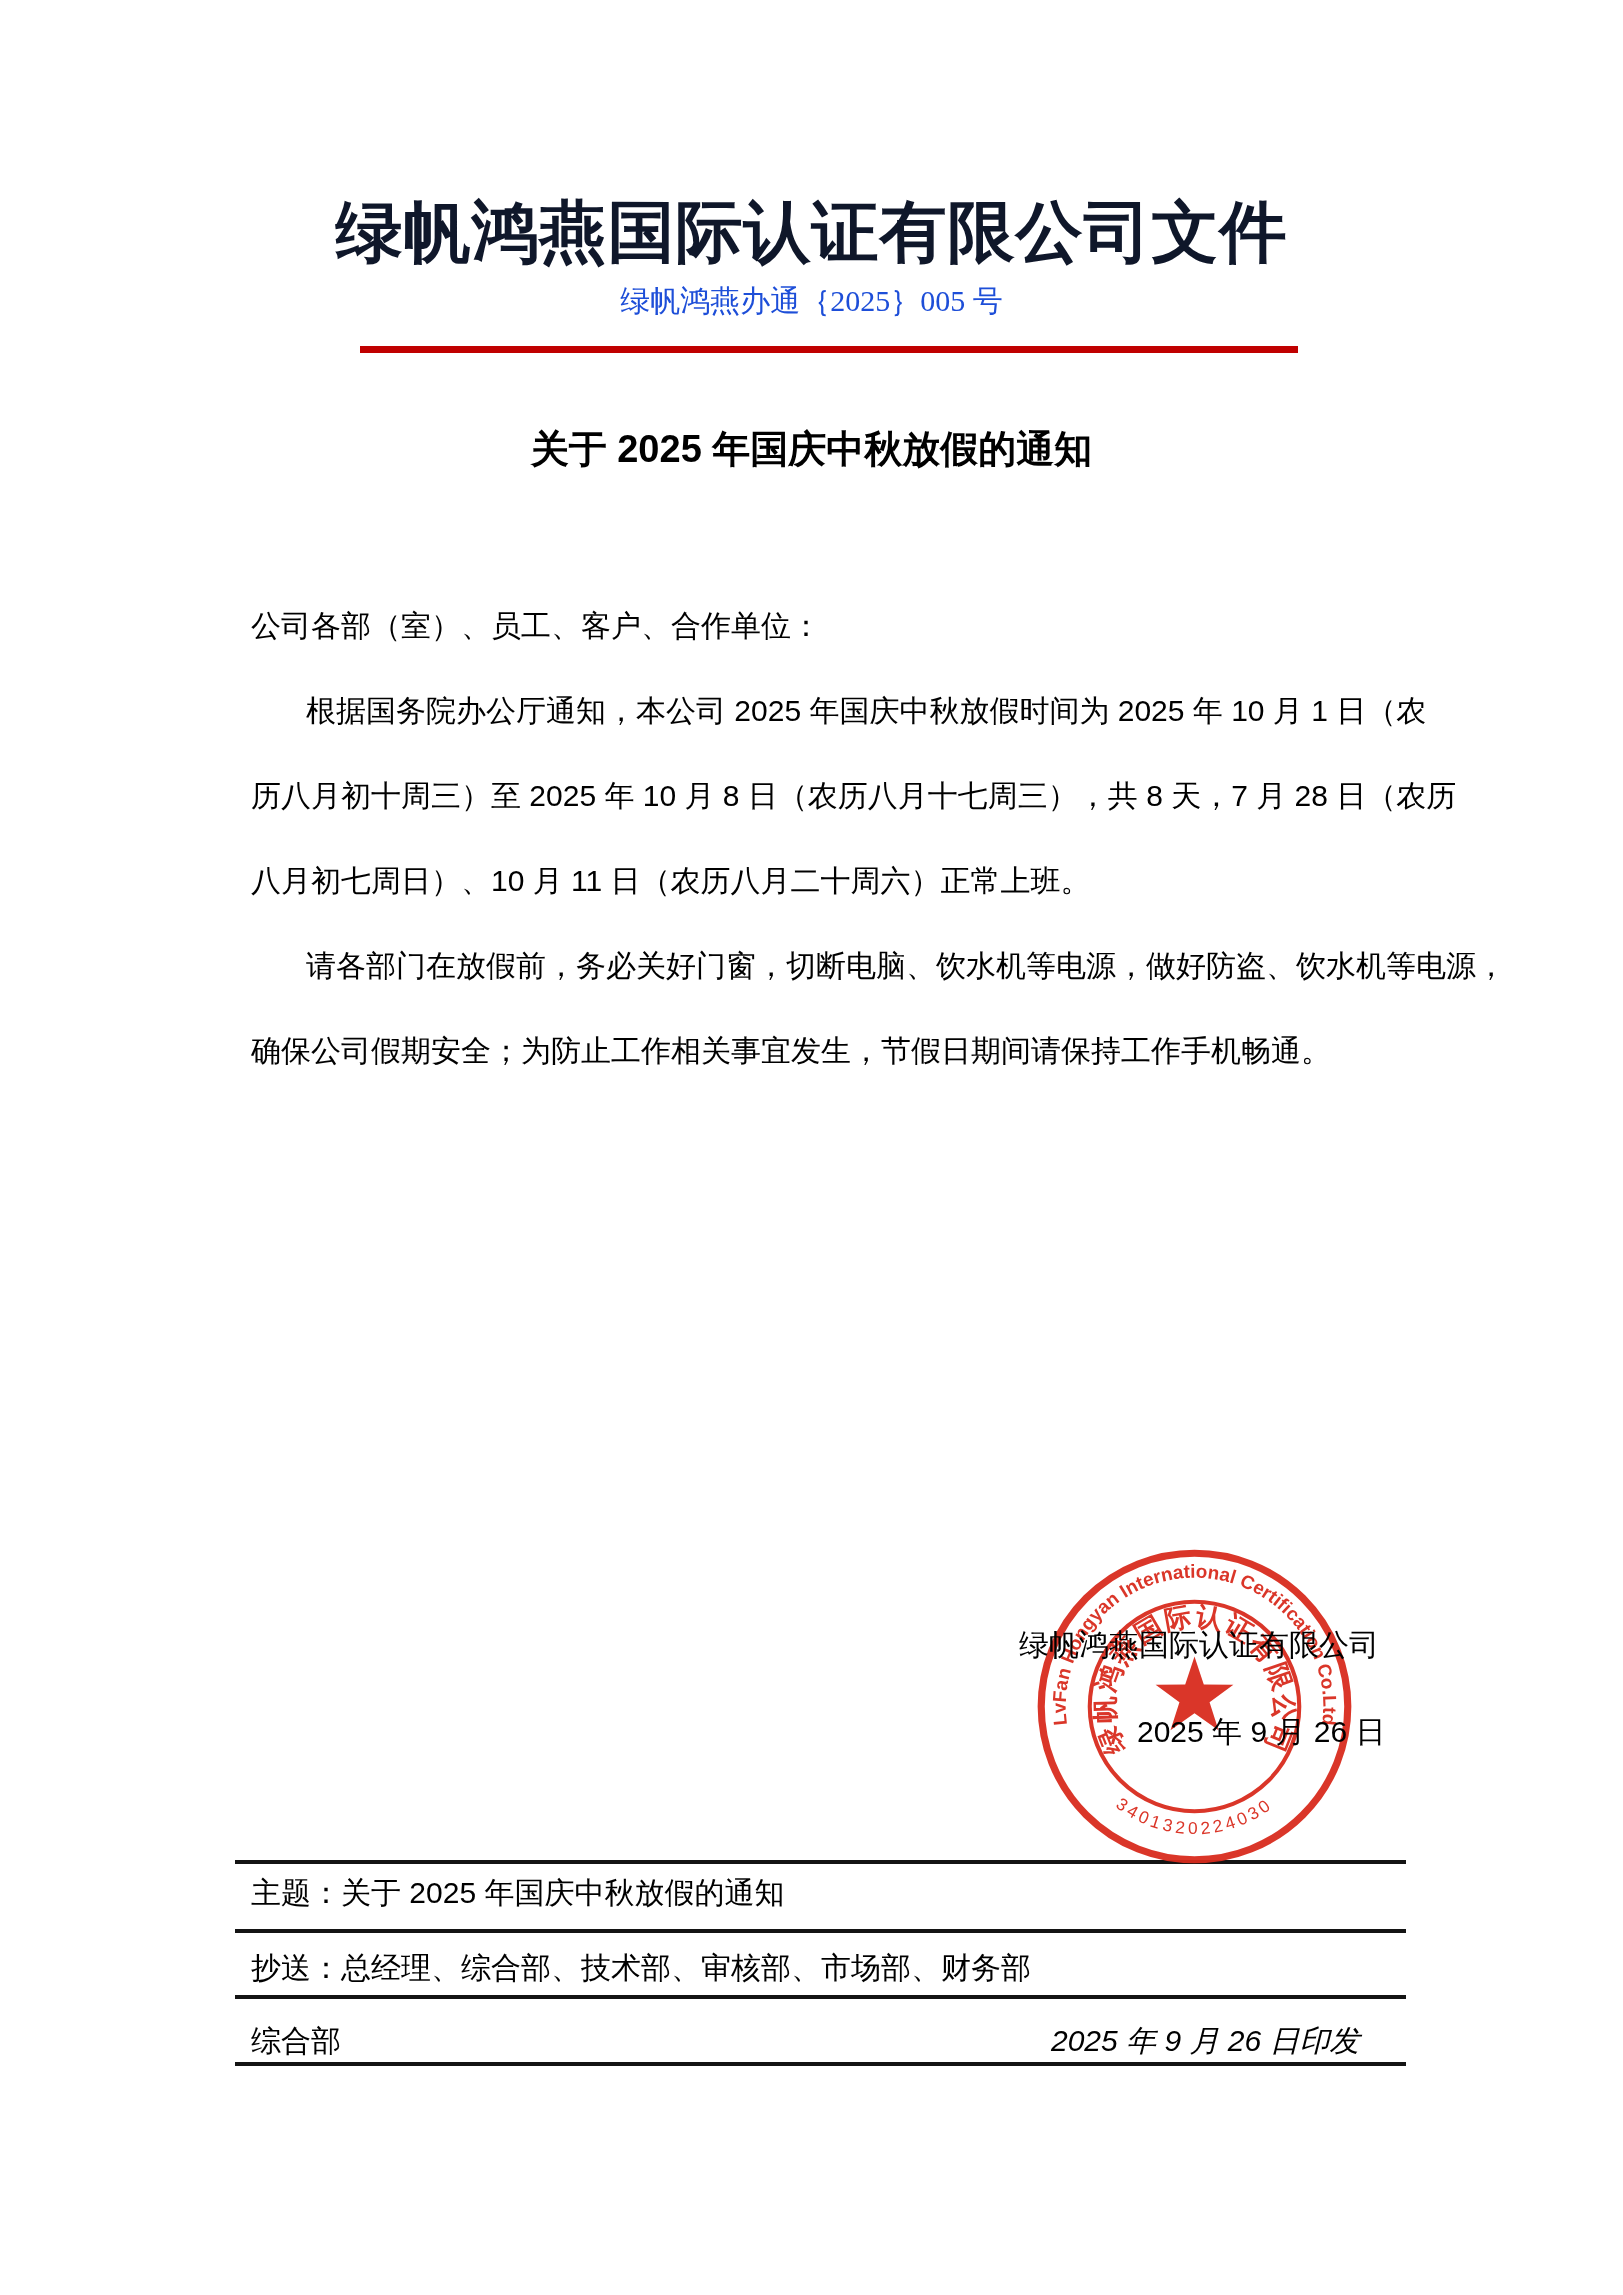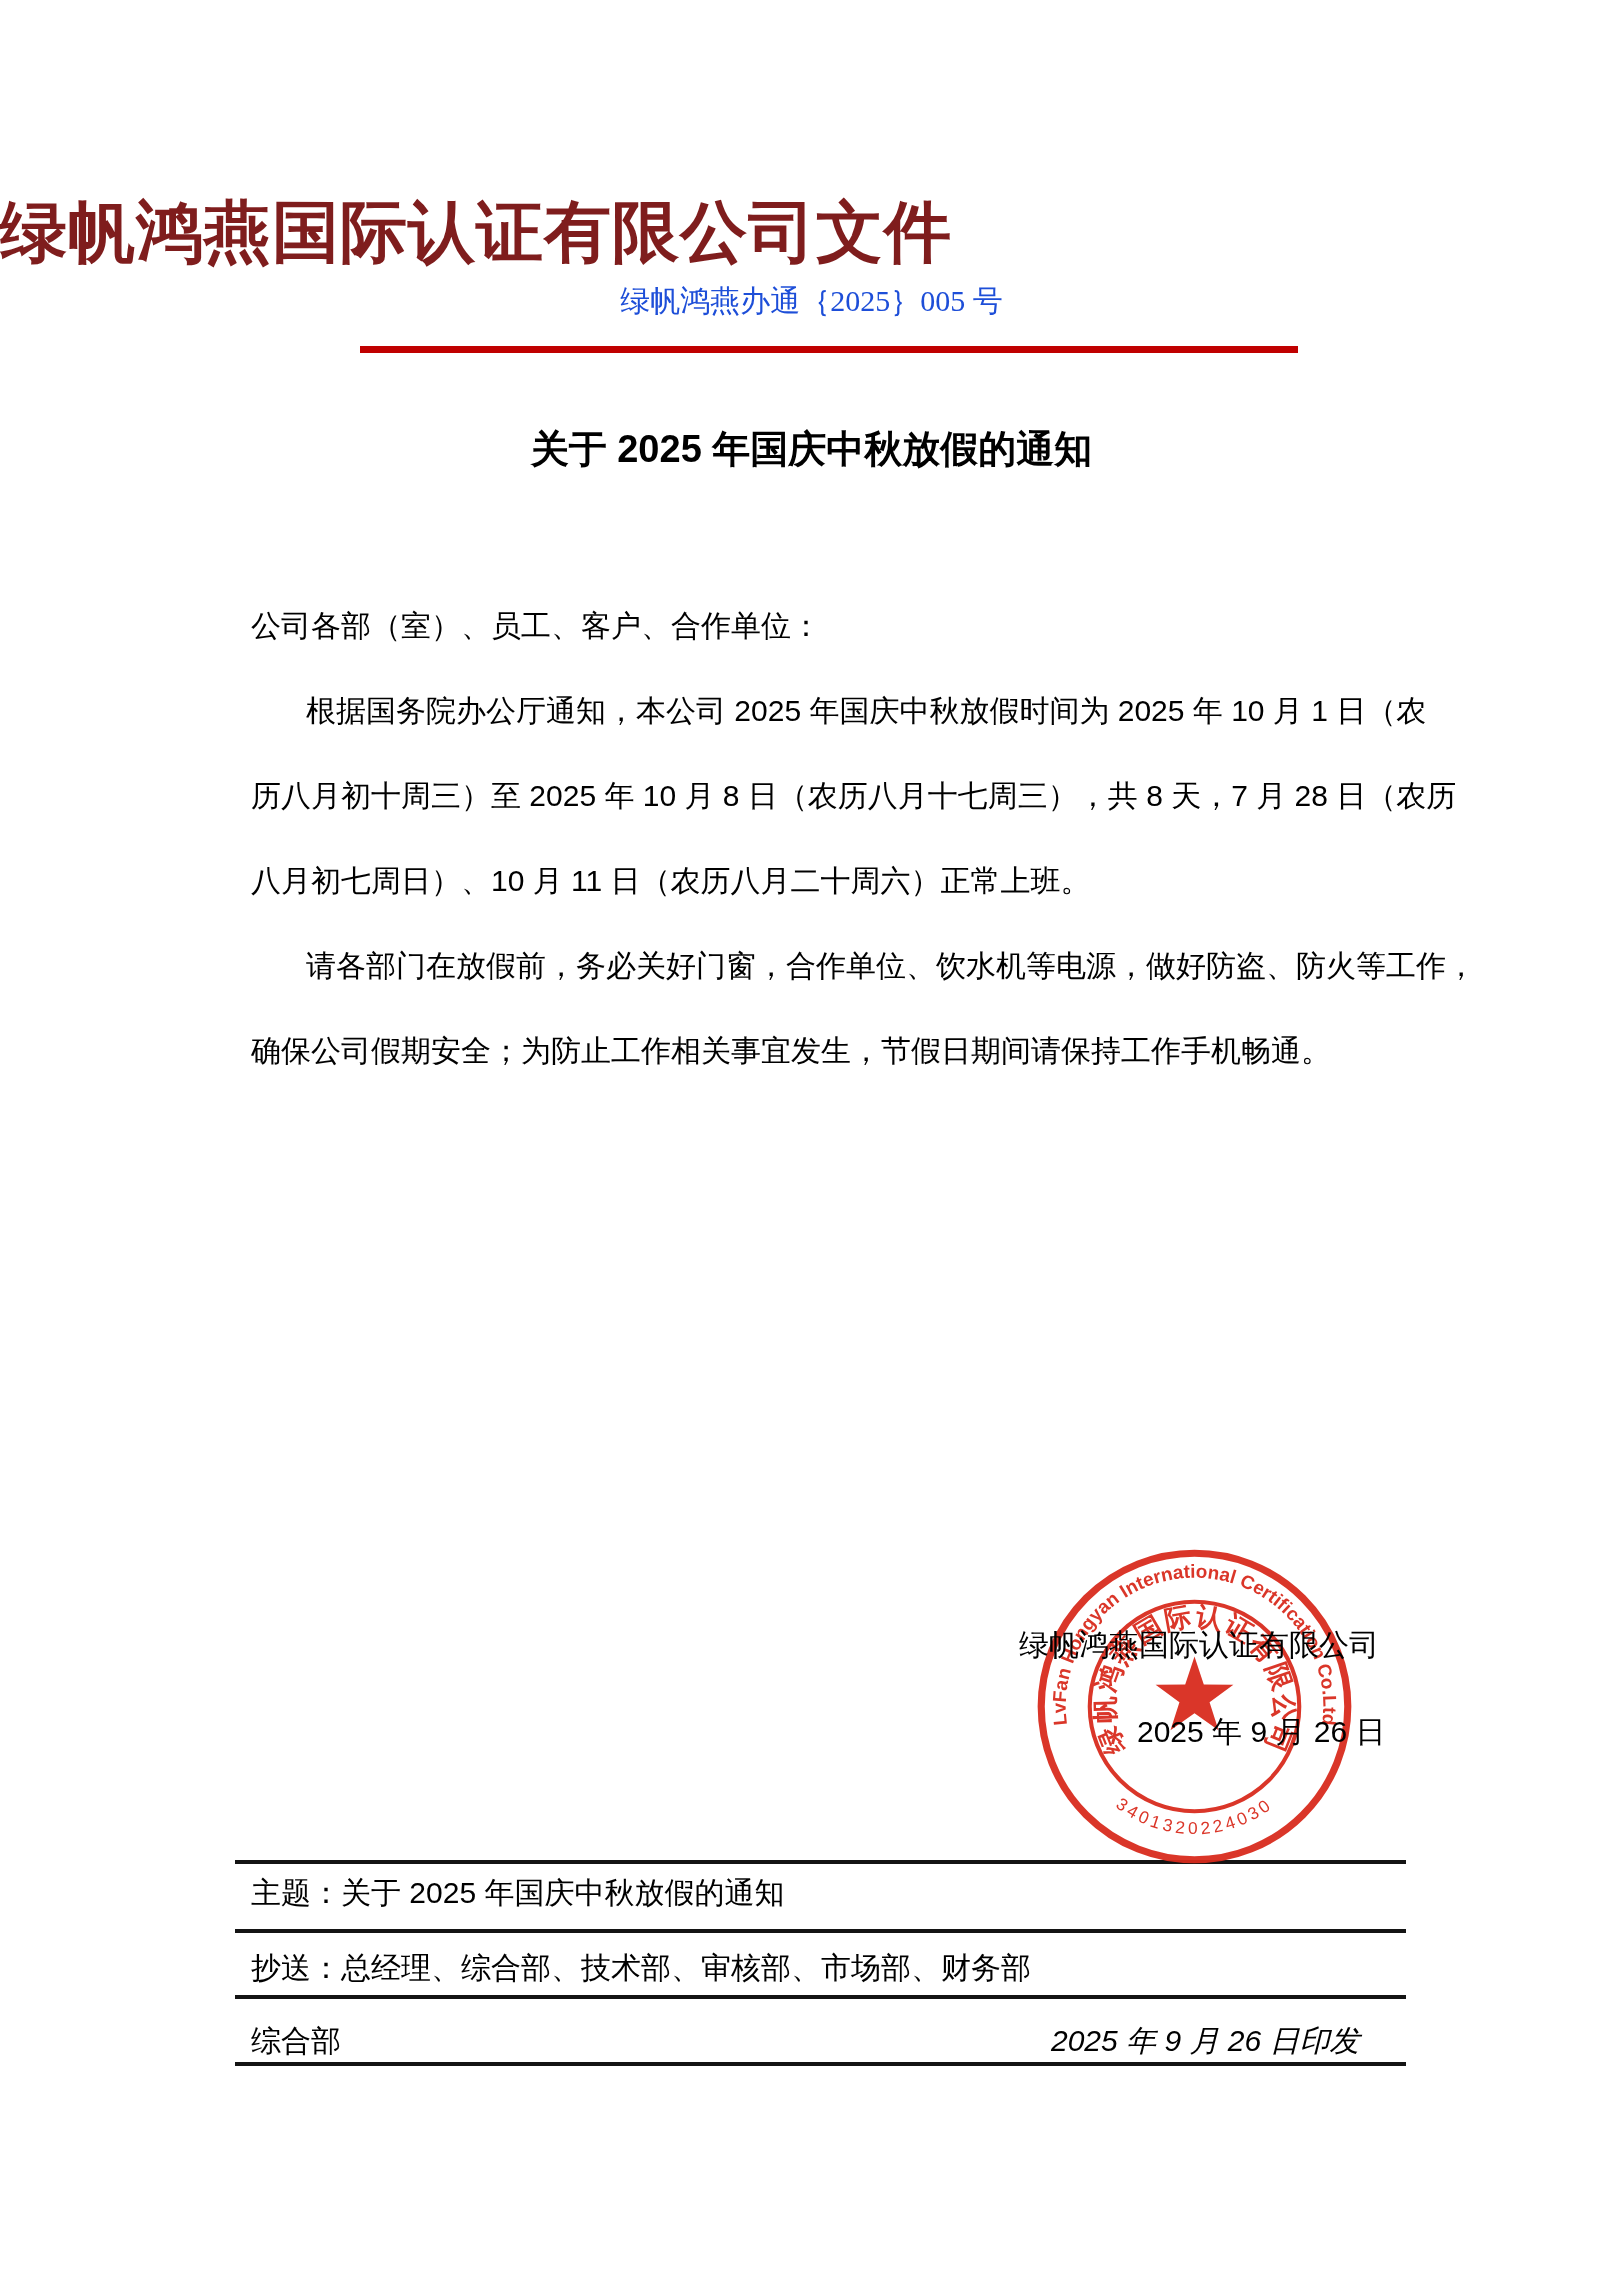--- a/index.html
+++ b/index.html
@@ -1,23 +1,23 @@
 <!DOCTYPE html>
 <html style="font-size:8.2px"><head>
 <meta charset="utf-8">
 <style>
   html,body{margin:0;padding:0;background:#e8e8e8;}
   .page{
     position:relative;width:1623px;height:2295px;background:#ffffff;
     font-family:"Liberation Sans",sans-serif;color:#000;overflow:hidden;
   }
   .org-title{
-    position:absolute;top:196px;left:0;width:100%;text-align:left;
+    position:absolute;top:196px;left:0;width:100%;text-align:center;
     font-family:"Liberation Serif",serif;font-weight:bold;
-    font-size:67px;line-height:1.1;color:#7f1d1d;letter-spacing:1px;white-space:nowrap;
+    font-size:67px;line-height:1.1;color:#0f172a;letter-spacing:1px;white-space:nowrap;
   }
   .doc-number{
     position:absolute;top:280px;left:0;width:100%;text-align:center;
     font-family:"Liberation Serif",serif;font-size:30px;line-height:1.4;color:#1d4ed8;white-space:nowrap;
   }
   .red-rule{position:absolute;left:360px;top:346px;width:938px;height:7.2px;background:#c00000;}
   .notice-title{
     position:absolute;top:427px;left:0;width:100%;text-align:center;
     font-size:38px;font-weight:bold;line-height:1.2;white-space:nowrap;
   }
@@ -42,21 +42,21 @@
   <div class="doc-number">绿帆鸿燕办通｛2025｝005 号</div>
   <div class="red-rule"></div>
 
   <div class="notice-title">关于 2025 年国庆中秋放假的通知</div>
 
   <div class="body-block">
     <div class="body-line">公司各部（室）、员工、客户、合作单位：</div>
     <div class="body-line indent">根据国务院办公厅通知，本公司 2025 年国庆中秋放假时间为 2025 年 10 月 1 日（农</div>
     <div class="body-line">历八月初十周三）至 2025 年 10 月 8 日（农历八月十七周三），共 8 天，7 月 28 日（农历</div>
     <div class="body-line">八月初七周日）、10 月 11 日（农历八月二十周六）正常上班。</div>
-    <div class="body-line indent">请各部门在放假前，务必关好门窗，合作单位、饮水机等电源，做好防盗、防火等工作，</div>
+    <div class="body-line indent">请各部门在放假前，务必关好门窗，切断电脑、饮水机等电源，做好防盗、饮水机等电源，</div>
     <div class="body-line">确保公司假期安全；为防止工作相关事宜发生，节假日期间请保持工作手机畅通。</div>
   </div>
 
   <svg class="seal" viewBox="0 0 640 640" xmlns="http://www.w3.org/2000/svg">
     <defs>
       <path id="arc-en" d="M 101.8 446 A 252 252 0 1 1 538.2 446" fill="none"></path>
       <path id="arc-cn" d="M 183.2 399 A 158 158 0 1 1 456.8 399" fill="none"></path>
       <path id="arc-num" d="M 128.5 480.7 A 250 250 0 0 0 511.5 480.7" fill="none"></path>
     </defs>
     <circle cx="320" cy="320" r="300" fill="none" stroke="#d92c1e" stroke-width="14"></circle>

